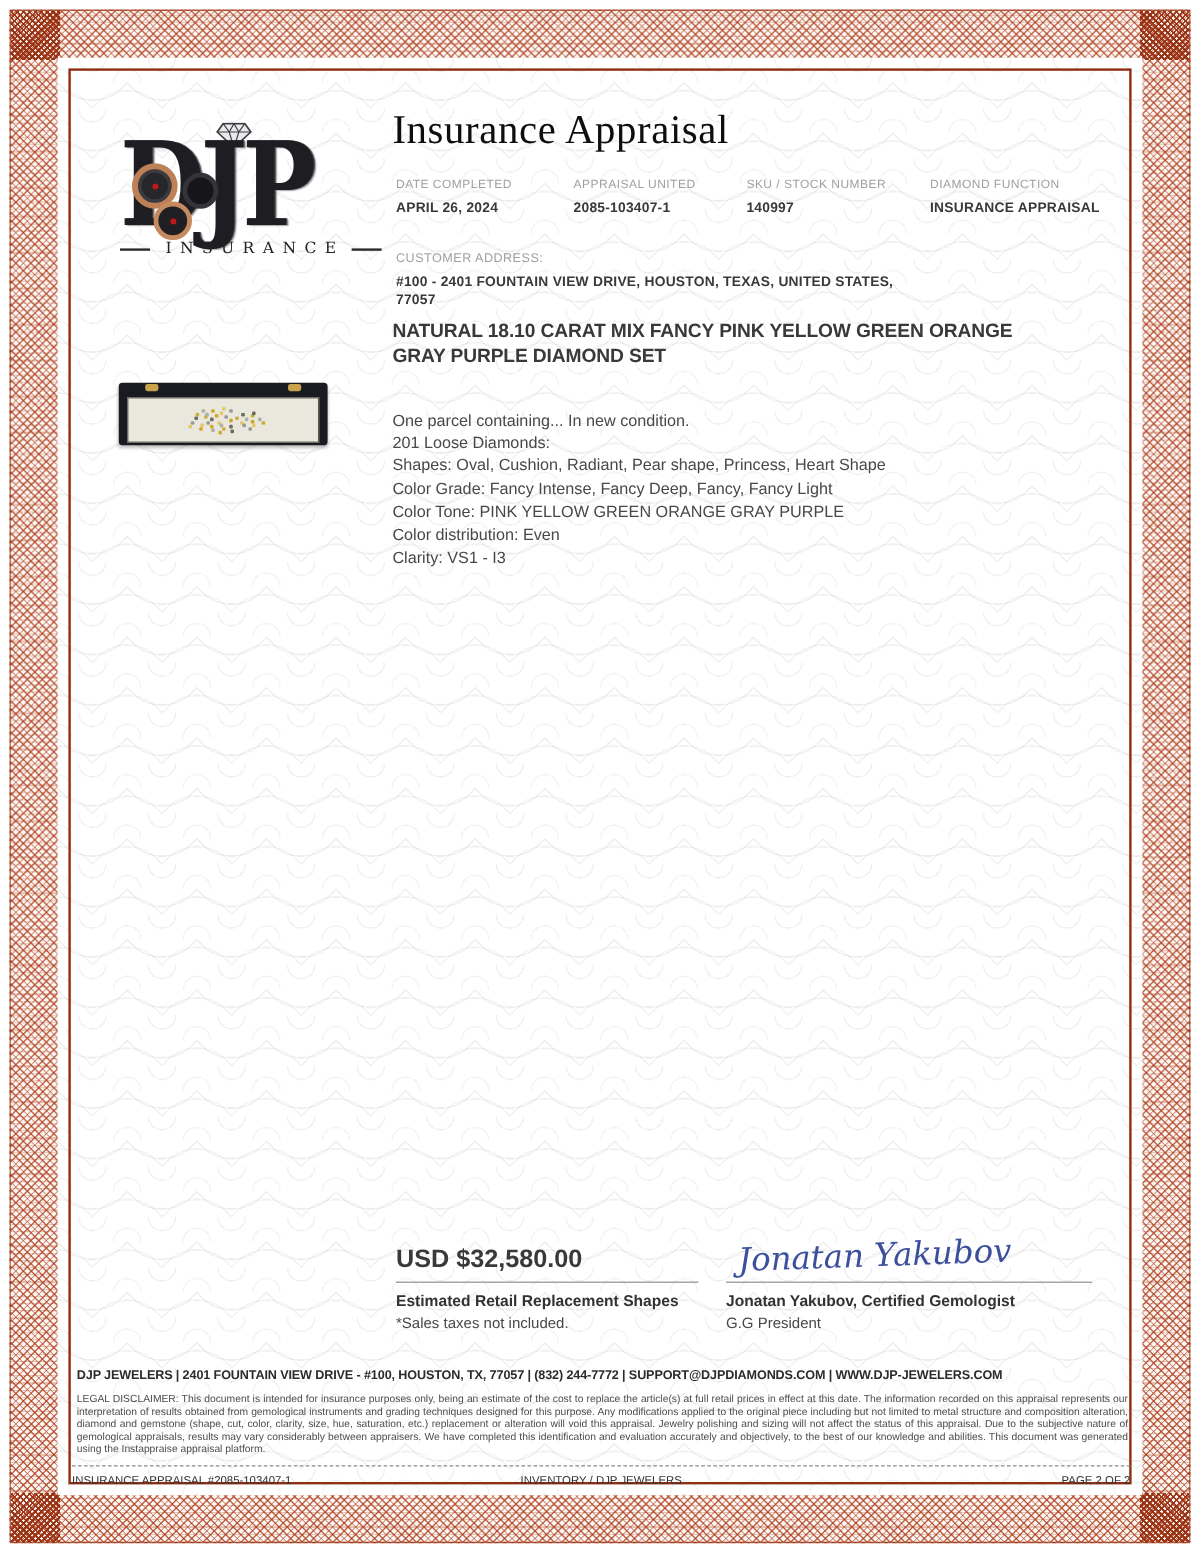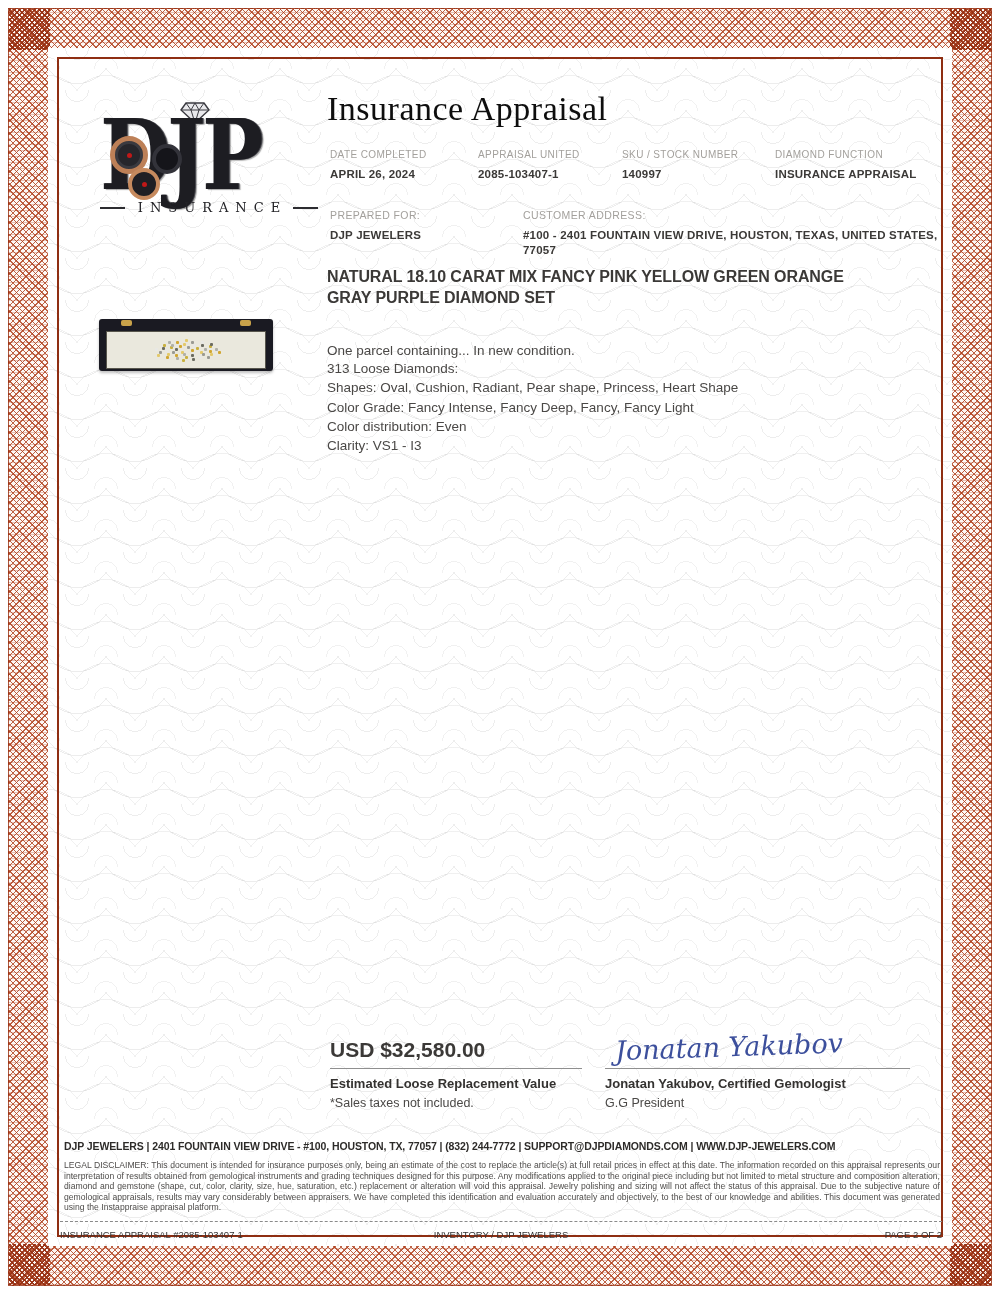--- a/index.html
+++ b/index.html
@@ -161,24 +161,20 @@
       <div class="f-label">SKU / STOCK NUMBER</div>
       <div class="f-value">140997</div>
     </div>
     <div class="field f3">
       <div class="f-label">DIAMOND FUNCTION</div>
       <div class="f-value">INSURANCE APPRAISAL</div>
     </div>
   </div>
 
   <div class="prepared">
-    <div class="p0">
-      <div class="p-label">PREPARED FOR:</div>
-      <div class="p-value">DJP JEWELERS</div>
-    </div>
     <div class="p1">
       <div class="p-label">CUSTOMER ADDRESS:</div>
       <div class="p-value">#100 - 2401 FOUNTAIN VIEW DRIVE, HOUSTON, TEXAS, UNITED STATES, 77057</div>
     </div>
   </div>
 
   <div class="photo">
     <div class="pbox">
       <span class="hinge h1"></span>
       <span class="hinge h2"></span>
@@ -229,30 +225,31 @@
             <span class="dot" style="left: 66.7857px; top: 14.3364px; background: rgb(209, 166, 47);"></span>
             <span class="dot" style="left: 6.28941px; top: 17.1767px; background: rgb(227, 201, 106);"></span>
           </div>
       </div>
     </div>
   </div>
 
   <div class="item-title">NATURAL 18.10 CARAT MIX FANCY PINK YELLOW GREEN ORANGE GRAY PURPLE DIAMOND SET</div>
   <div class="item-cond">One parcel containing... In new condition.</div>
   <div class="item-details">
-    <div>313 Loose Diamonds:</div>
+    <div>201 Loose Diamonds:</div>
     <div>Shapes: Oval, Cushion, Radiant, Pear shape, Princess, Heart Shape</div>
     <div>Color Grade: Fancy Intense, Fancy Deep, Fancy, Fancy Light</div>
+    <div>Color Tone: PINK YELLOW GREEN ORANGE GRAY PURPLE</div>
     <div>Color distribution: Even</div>
     <div>Clarity: VS1 - I3</div>
   </div>
 
   <div class="val-amount">USD $32,580.00</div>
   <div class="val-line"></div>
-  <div class="val-label">Estimated Loose Replacement Value</div>
+  <div class="val-label">Estimated Retail Replacement Shapes</div>
   <div class="val-note">*Sales taxes not included.</div>
 
   <div class="sig-script">Jonatan Yakubov</div>
   <div class="sig-line"></div>
   <div class="sig-name">Jonatan Yakubov, Certified Gemologist</div>
   <div class="sig-title">G.G President</div>
 
   <div class="contact">DJP JEWELERS | 2401 FOUNTAIN VIEW DRIVE - #100, HOUSTON, TX, 77057 | (832) 244-7772 | SUPPORT@DJPDIAMONDS.COM | WWW.DJP-JEWELERS.COM</div>
   <div class="disclaimer">LEGAL DISCLAIMER: This document is intended for insurance purposes only, being an estimate of the cost to replace the article(s) at full retail prices in effect at this date. The information recorded on this appraisal represents our interpretation of results obtained from gemological instruments and grading techniques designed for this purpose. Any modifications applied to the original piece including but not limited to metal structure and composition alteration, diamond and gemstone (shape, cut, color, clarity, size, hue, saturation, etc.) replacement or alteration will void this appraisal. Jewelry polishing and sizing will not affect the status of this appraisal.  Due to the subjective nature of gemological appraisals, results may vary considerably between appraisers. We have completed this identification and evaluation accurately and objectively, to the best of our knowledge and abilities. This document was generated using the Instappraise appraisal platform.</div>
 

